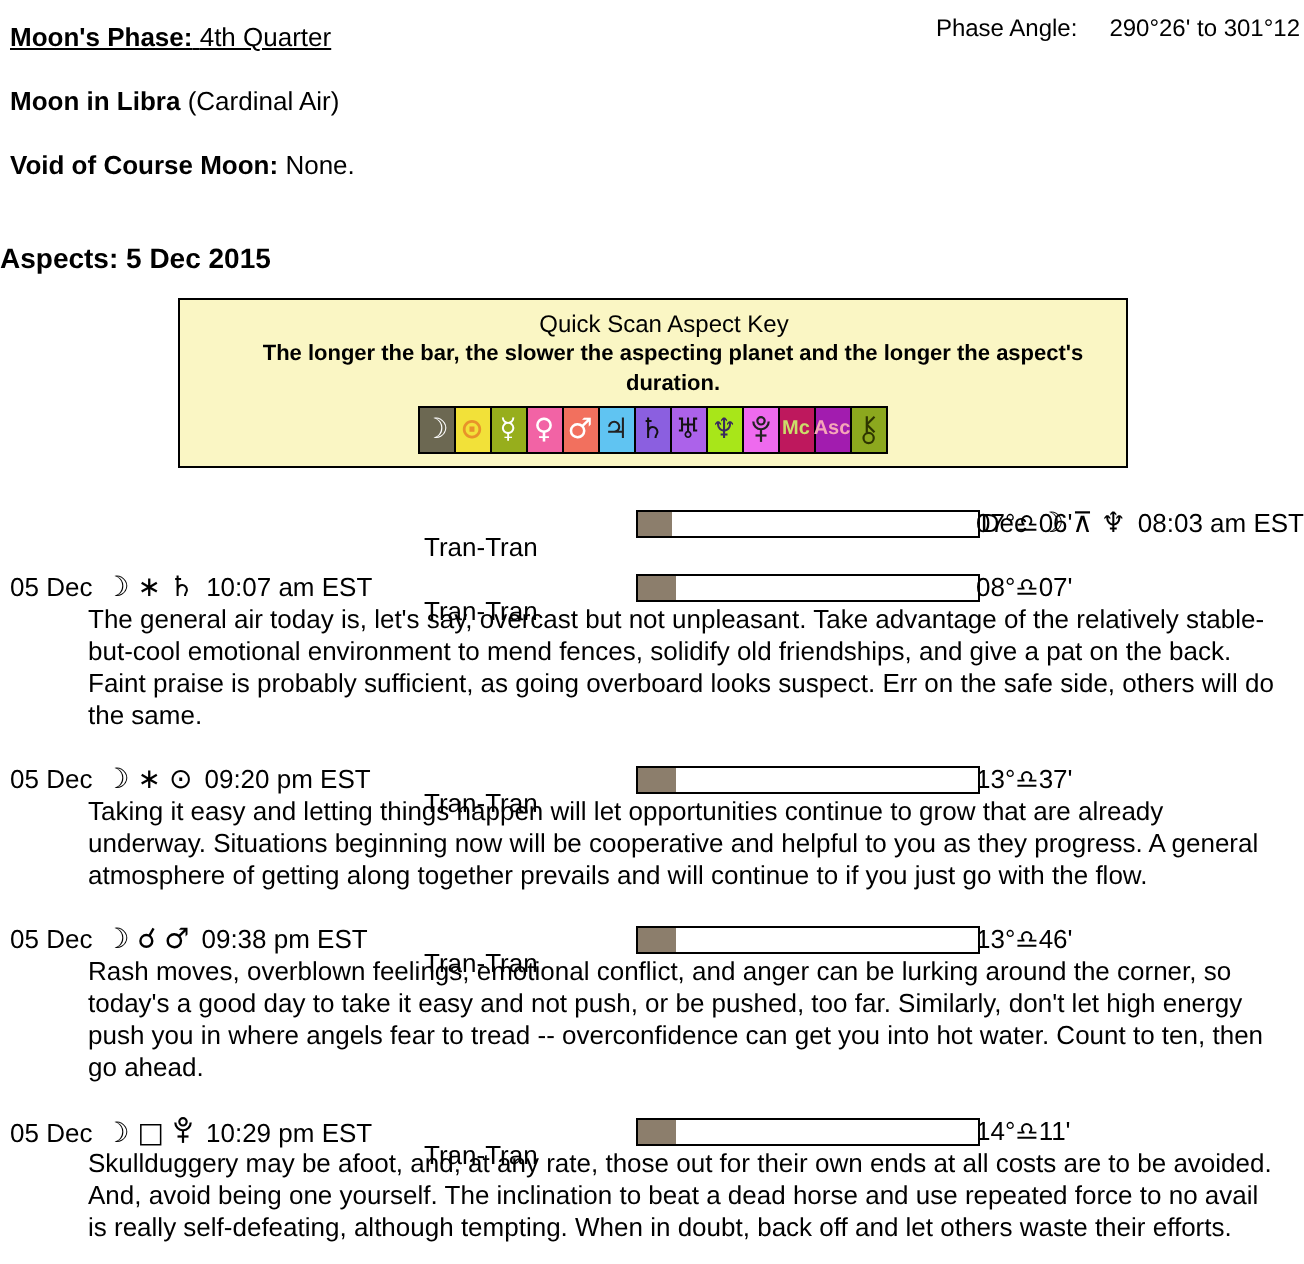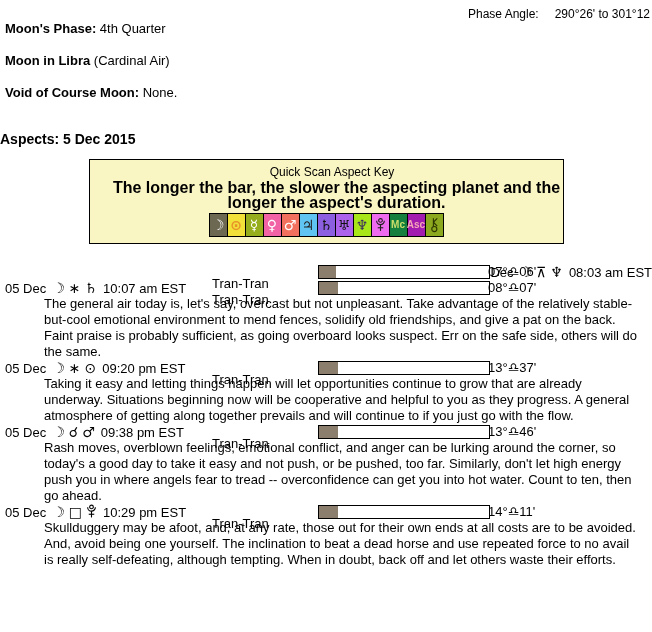--- a/index.html
+++ b/index.html
@@ -2,37 +2,37 @@
 <html><head>
 <meta charset="utf-8">
 <style>
   html,body{margin:0;padding:0;background:#fff;}
   body{
     width:652px;height:632px;position:relative;overflow:hidden;
     color:#000;font:13px/16px "Liberation Sans","DejaVu Sans",sans-serif;
   }
   .bld{font-weight:bold;}
   .topline{margin:0 0 0 5px;white-space:nowrap;}
-  .l1{padding-top:21px;}
+  .l1{padding-top:11px;text-decoration:underline;}
   .l2{margin-top:16px;}
   .l3{margin-top:16px;}
   .phase-angle{position:absolute;top:6px;right:2px;font-size:12px;white-space:nowrap;}
   .phase-angle .lab{margin-right:16px;}
   .title{margin-top:30px;font-weight:bold;font-size:14px;line-height:16px;}
   .key{box-sizing:border-box;width:475px;margin:12px auto 0;border:1px solid #000;
        text-align:center;padding:5px 0 6px;}
   .key-title{font-size:12px;line-height:15px;padding-left:12px;}
-  .key-sub{font-size:16px;line-height:15px;font-weight:bold;padding-left:21px;}
+  .key-sub{font-size:11px;line-height:15px;font-weight:bold;padding-left:21px;}
   .strip{display:inline-flex;margin-top:3px;vertical-align:top;}
   .cell{box-sizing:border-box;width:19px;height:24px;border:1px solid #000;margin-left:-1px;
         display:flex;align-items:center;justify-content:center;
         font-family:"DejaVu Sans",sans-serif;font-weight:bold;font-size:14px;line-height:1;}
   .cell:first-child{margin-left:0;}
   .cell.txt{font-family:"Liberation Sans",sans-serif;font-size:10px;letter-spacing:0;}
-  .arow{position:relative;height:16px;padding-left:5px;white-space:nowrap;}
+  .arow{position:relative;height:16px;margin-top:16px;padding-left:5px;white-space:nowrap;}
   .arow.first{margin-top:20px;text-align:right;}
   .adate{margin-right:4px;}
   .g{font-family:"DejaVu Sans",sans-serif;font-size:14px;margin:0 2px;}
   .atime{margin-left:4px;}
   .atype{position:absolute;left:212px;top:12px;}
   .abar{position:absolute;left:318px;top:1px;width:170px;height:12px;border:1px solid #000;background:#fff;}
   .afill{display:block;height:100%;}
   .aval{position:absolute;left:488px;top:0;}
   .ptext{margin:0 8px 0 44px;width:596px;}
   svg.glyph-svg{display:inline-block;}
@@ -73,21 +73,21 @@
     <span class="cell" style="background-color: rgb(172, 98, 234); color: rgb(17, 17, 17);">♅</span>
     <span class="cell" style="background-color: rgb(168, 230, 25); color: rgb(58, 42, 94);">♆</span>
     <span class="cell" style="background-color: rgb(238, 106, 238); color: rgb(34, 34, 34);">
         <svg class="glyph-svg" width="11" height="16" viewBox="0 0 12 16" fill="none" stroke="currentColor" stroke-width="1.2">
           <circle cx="6" cy="3" r="2"></circle>
           <path d="M 1.8 3.4 A 4.2 4.2 0 0 0 10.2 3.4"></path>
           <line x1="6" y1="7.6" x2="6" y2="14.5"></line>
           <line x1="3" y1="11" x2="9" y2="11"></line>
         </svg>
       </span>
-    <span class="cell txt" style="background-color: #15803d; color: rgb(203, 222, 106);">Mc</span>
+    <span class="cell txt" style="background-color: #be185d; color: rgb(203, 222, 106);">Mc</span>
     <span class="cell txt" style="background-color: #a21caf; color: rgb(245, 167, 184);">Asc</span>
     <span class="cell" style="background-color: rgb(140, 168, 30); color: rgb(46, 53, 0);">
         <svg class="glyph-svg" width="11" height="16" viewBox="0 0 12 16" fill="none" stroke="currentColor" stroke-width="1.2">
           <line x1="4.8" y1="0.5" x2="4.8" y2="9.5"></line>
           <line x1="4.8" y1="5" x2="9" y2="0.8"></line>
           <line x1="4.8" y1="5" x2="9" y2="9.2"></line>
           <circle cx="5.8" cy="12.4" r="2.8"></circle>
         </svg>
       </span>
   </div>

